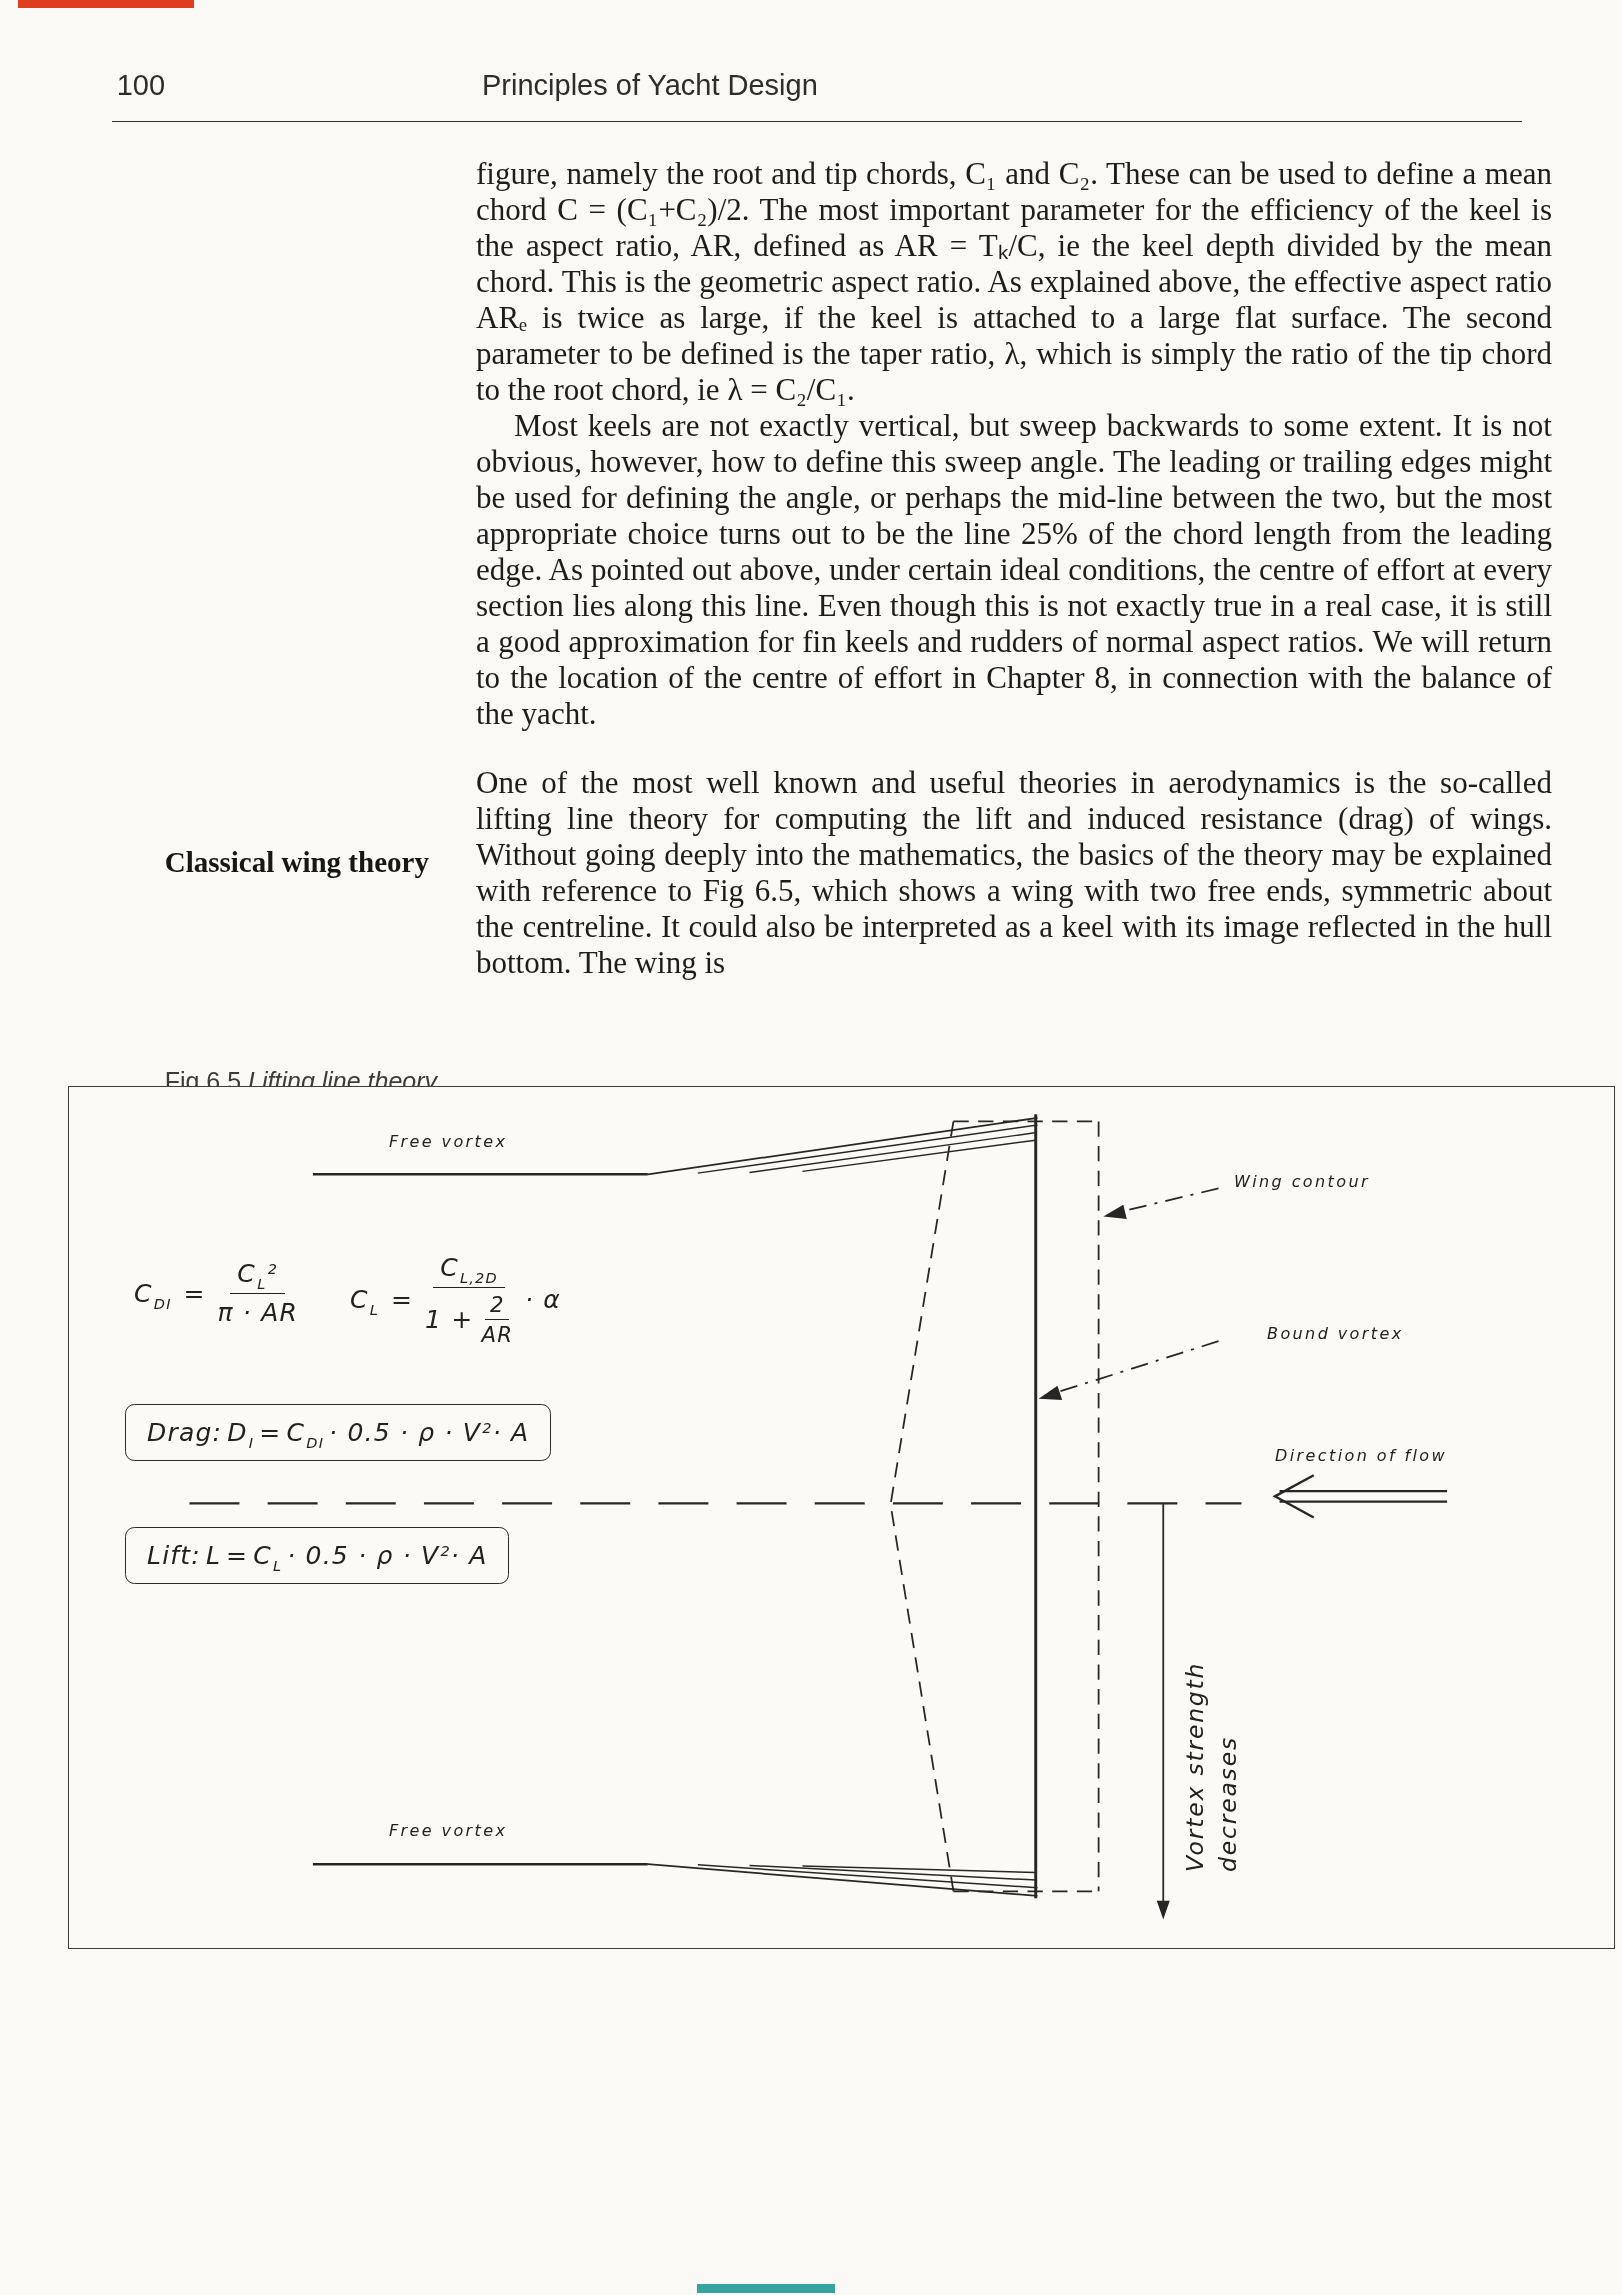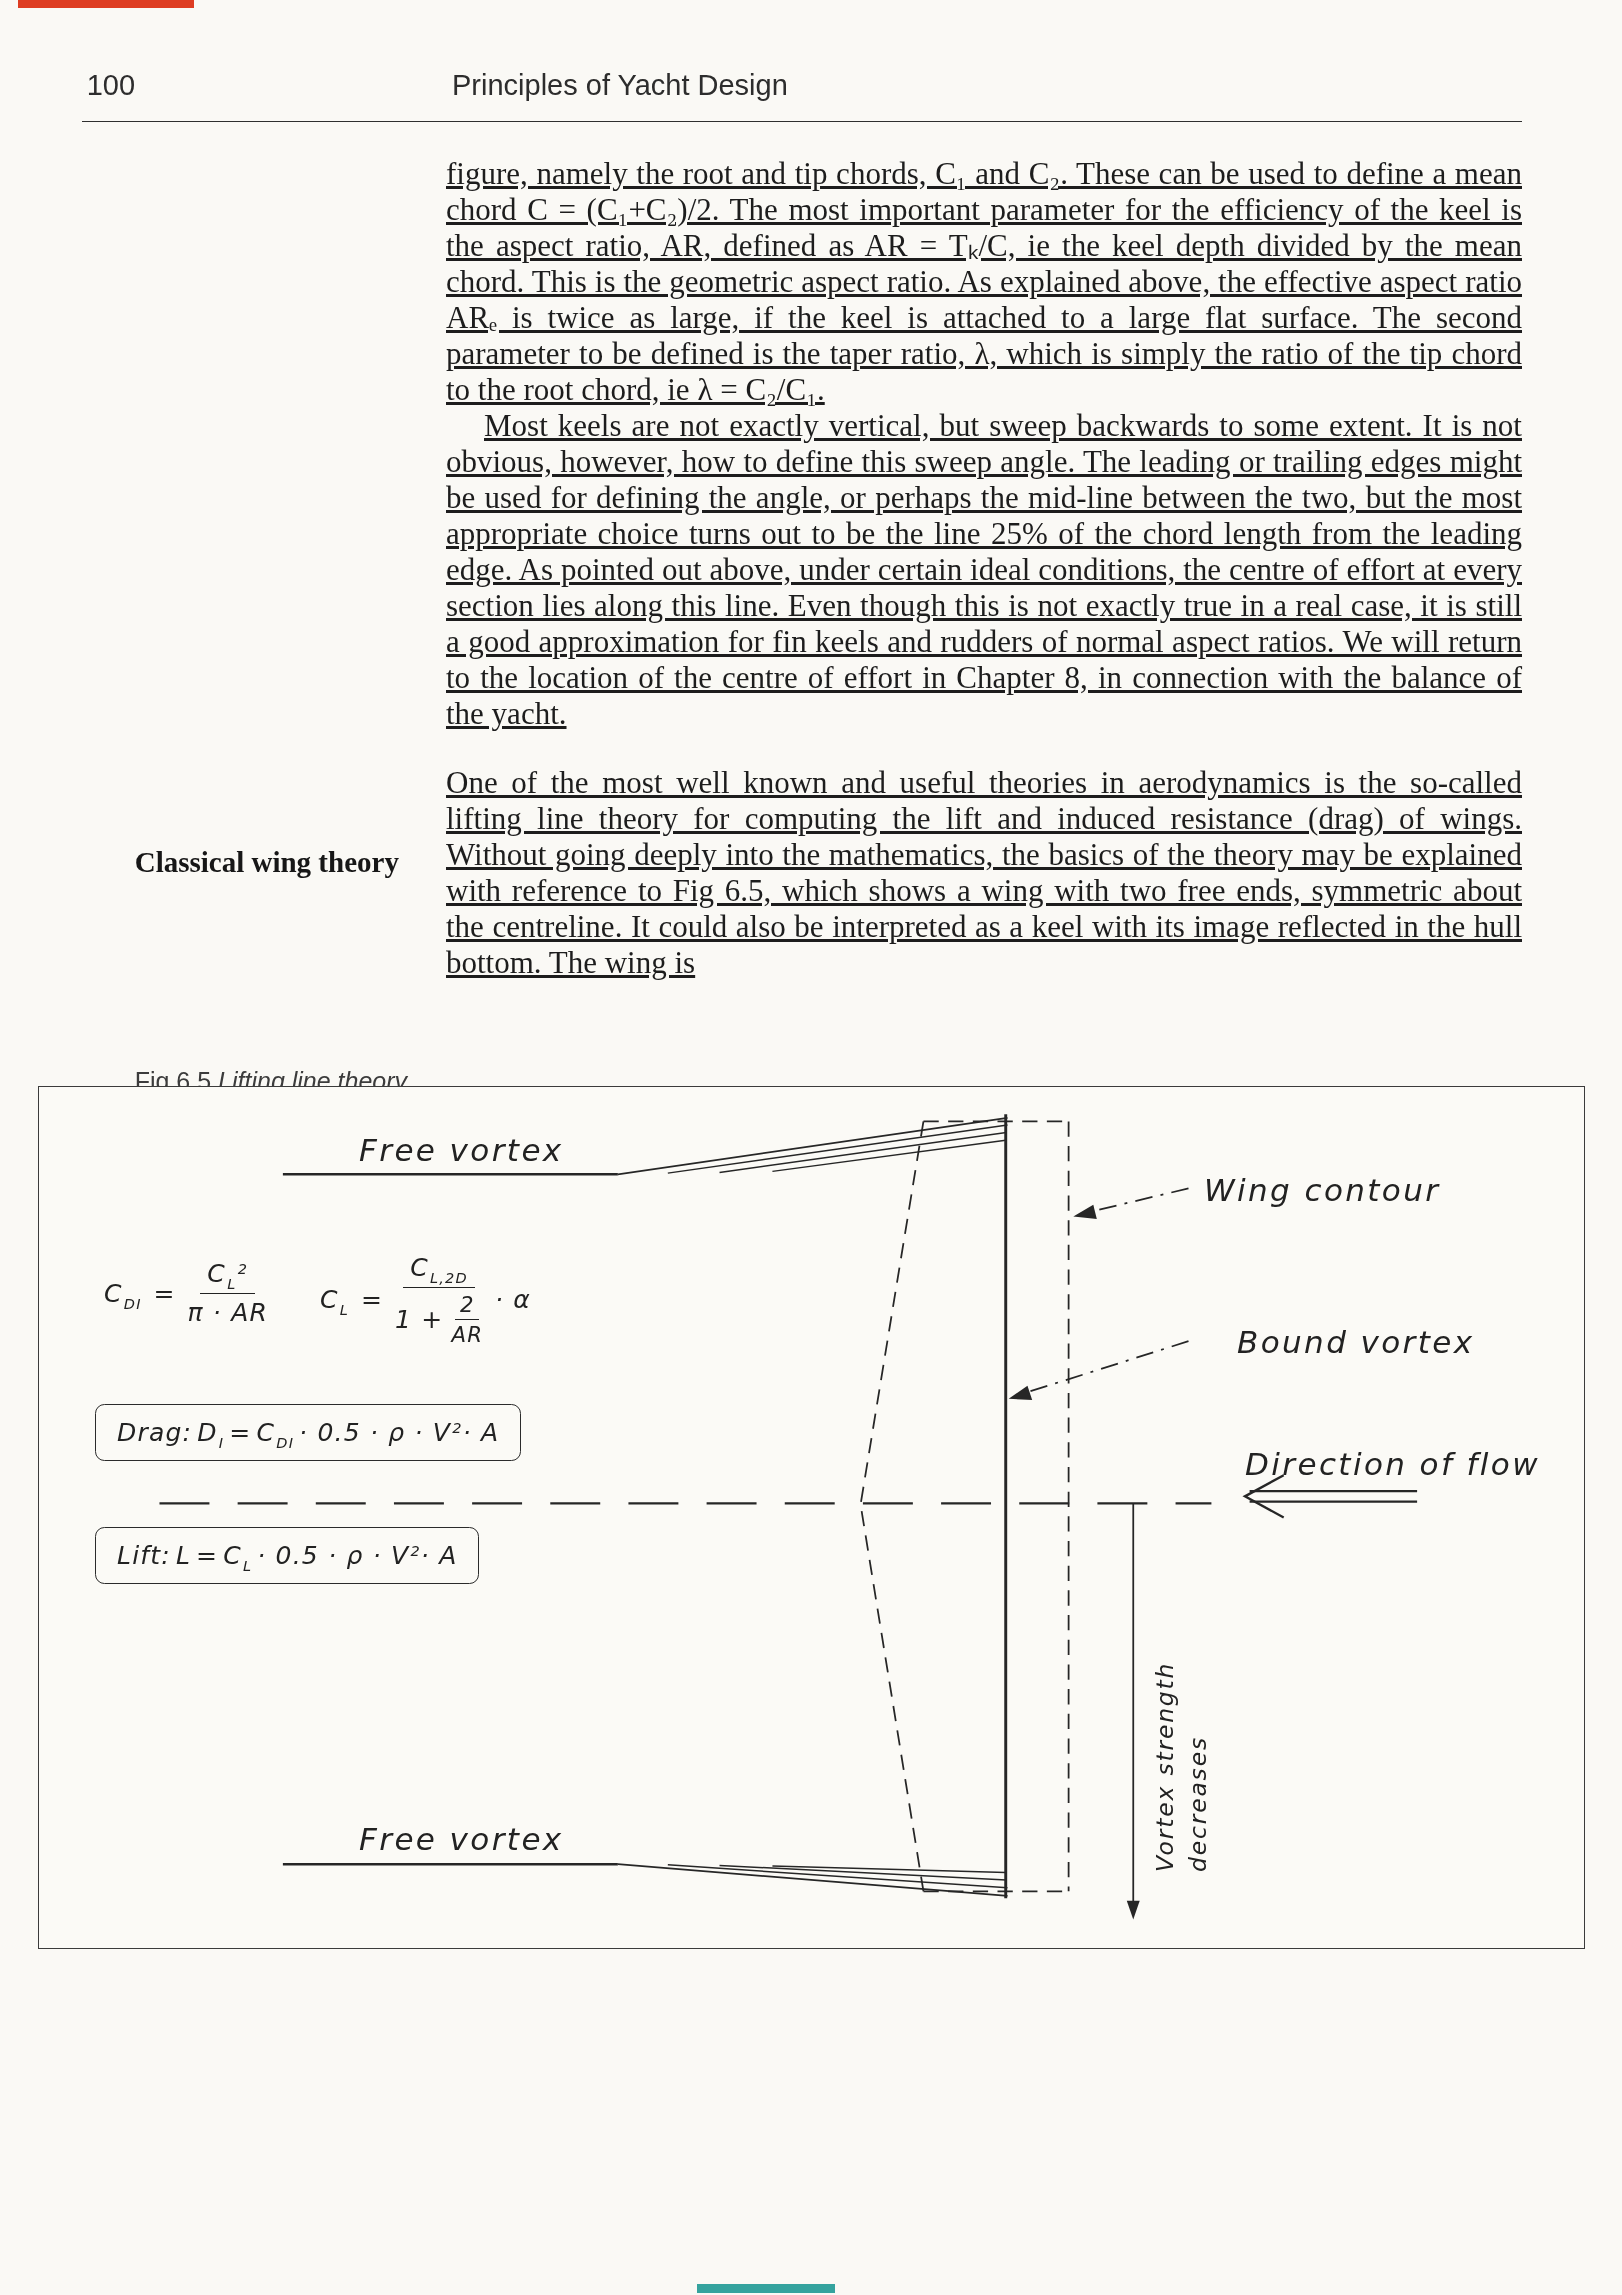--- a/index.html
+++ b/index.html
@@ -5,21 +5,21 @@
   html,body { margin:0; padding:0; }
   body {
     width:1622px; height:2295px;
     background:#faf9f5;
     font-family:"Liberation Serif", serif;
     color:#1d1d1d;
     position:relative;
     overflow:hidden;
   }
   .artifact { position:absolute; }
-  .page { padding:69px 100px 0 82px; position:relative;text-decoration:underline; }
+  .page { padding:69px 100px 0 112px; position:relative; }
 
   
   .header {
     position:relative; height:38px;
     font-family:"Liberation Sans", sans-serif;
     font-size:29px; color:#2d2d2d;
   }
   .header .pagenum { position:absolute; left:4.7px; top:0; }
   .header .title { position:absolute; left:370px; top:0; }
   .rule { border-bottom:1.8px solid #2f2f2f; margin-top:14px; }
@@ -50,21 +50,21 @@
     margin:105px 0 0 -44px;
     width:1545px; height:861px;
     border:1.8px solid #3b3b3b;
     background:#fbfaf6;
     font-family:"DejaVu Sans","Liberation Sans",sans-serif;
     color:#222;
   }
   .fig-svg { position:absolute; left:0; top:0; width:100%; height:100%; }
 
   .fig-label {
-    position:absolute; font-style:italic; font-size:31px;
+    position:absolute; font-style:italic; font-size:16px;
     letter-spacing:2.4px; white-space:nowrap; color:#222;
   }
   .vortex-text {
     position:absolute; left:1110px; top:785px;
     transform:rotate(-90deg); transform-origin:0 0;
     font-style:italic; font-size:23.5px; letter-spacing:1.8px;
     line-height:33px; white-space:nowrap;
   }
 
   .formula {

